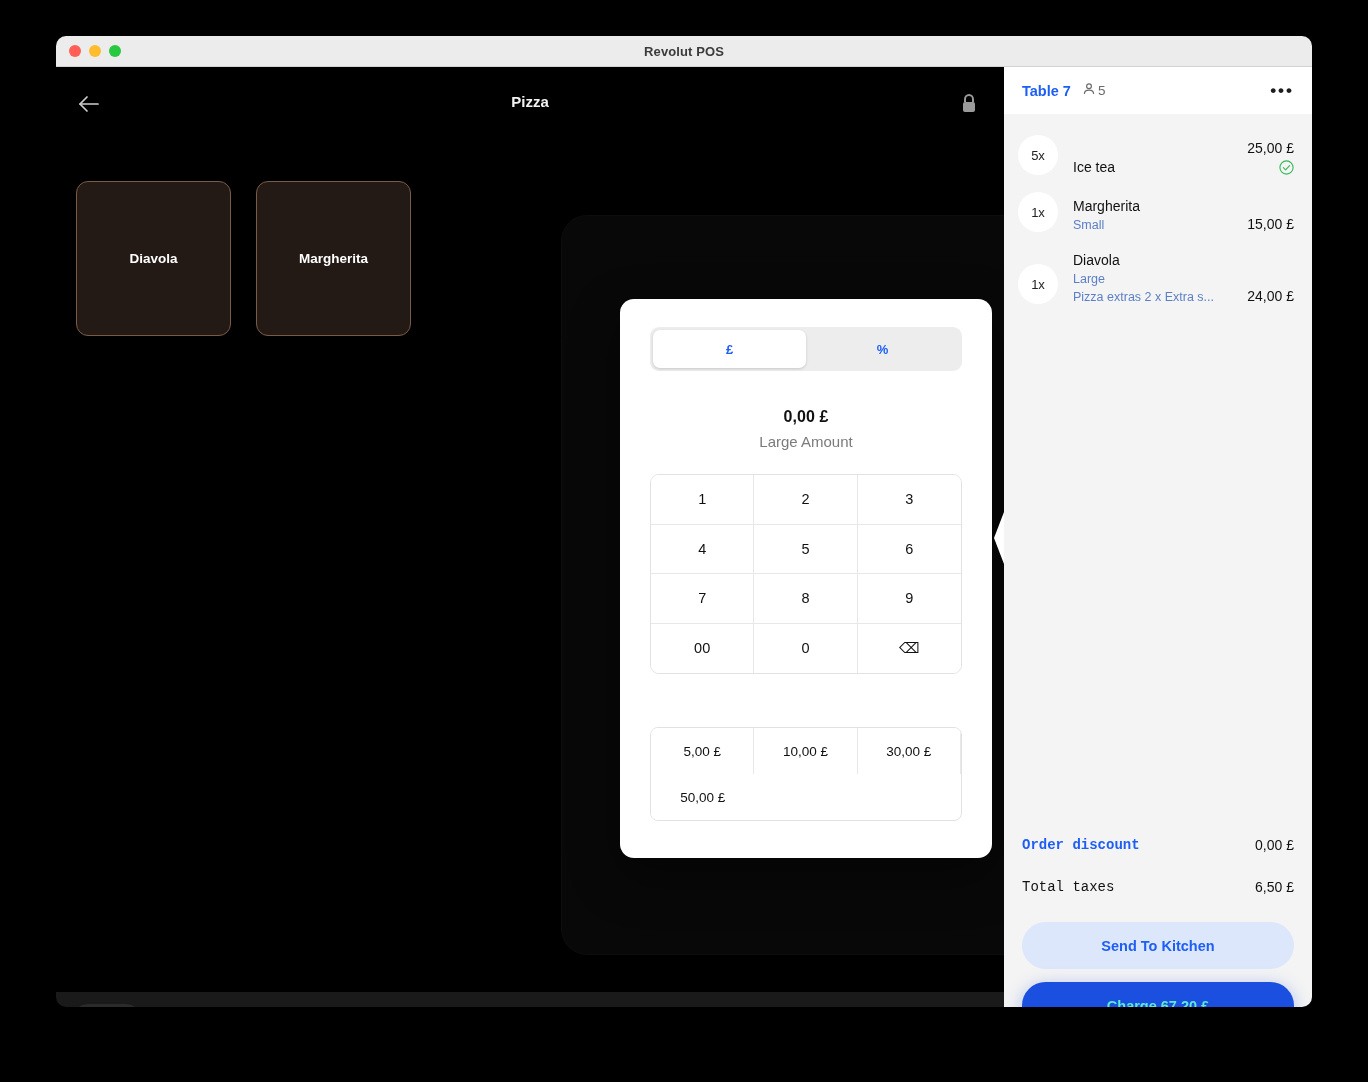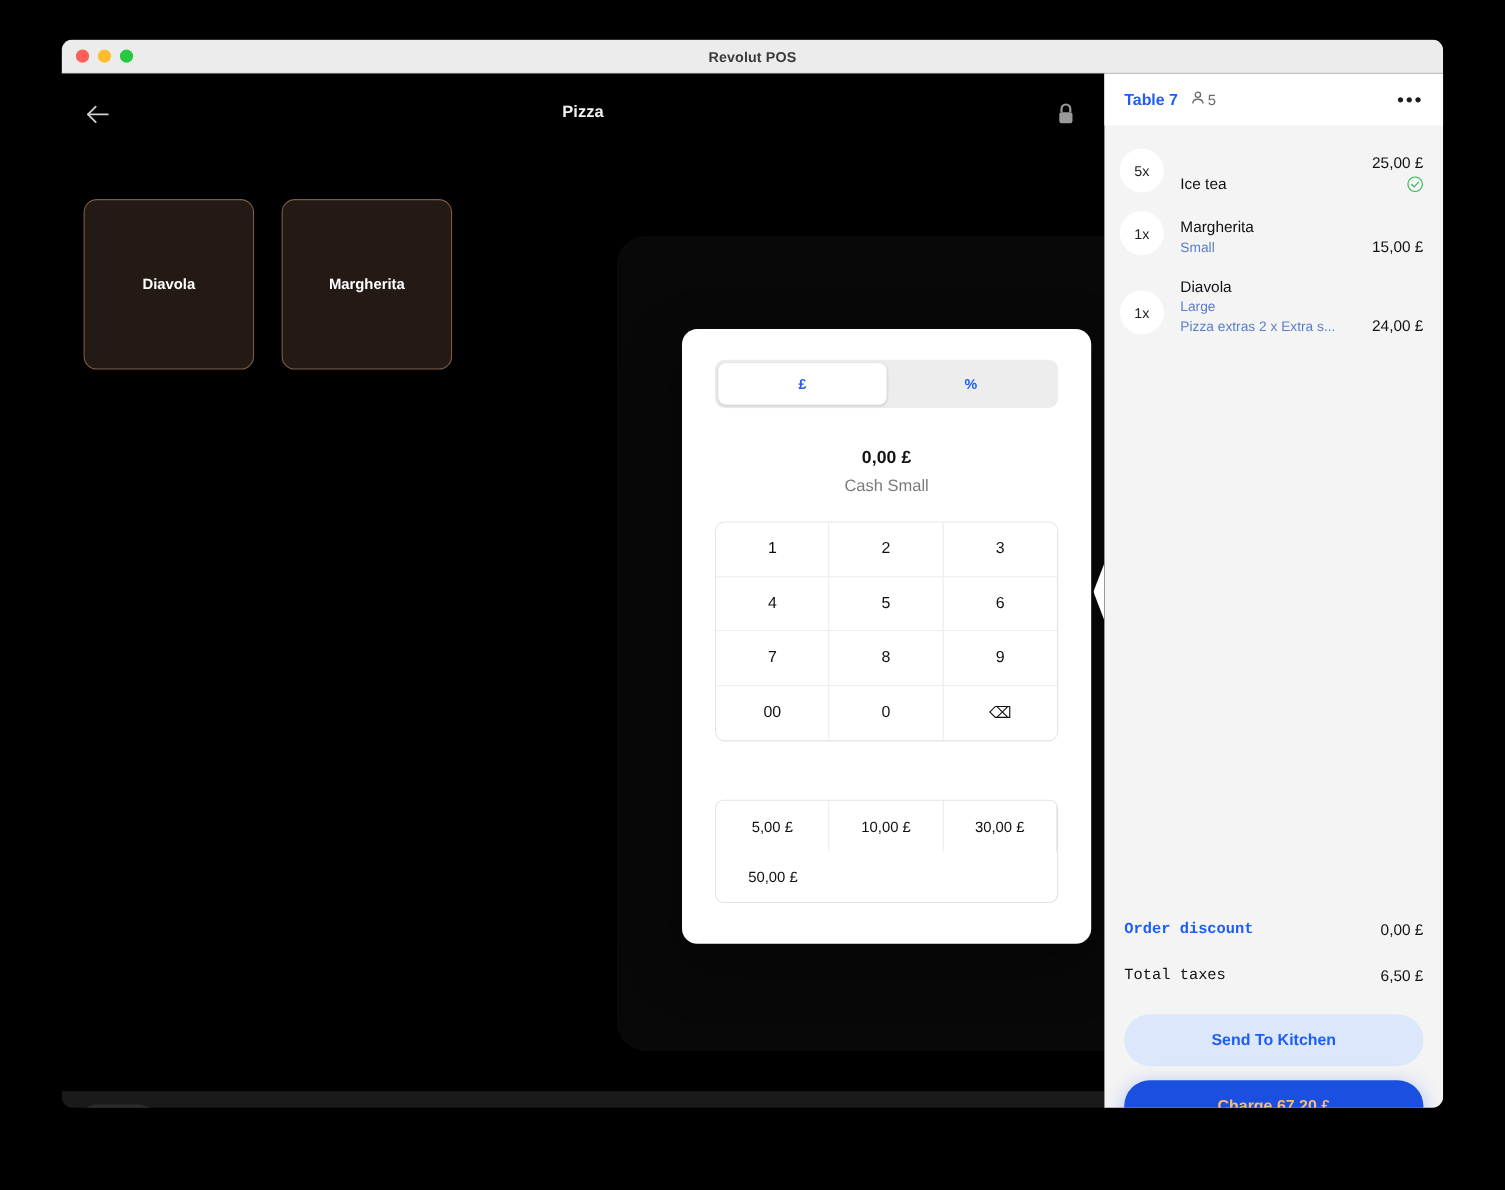--- a/index.html
+++ b/index.html
@@ -268,21 +268,21 @@
     background: #dde7fb;
     color: #1d5ef5;
     border-radius: 24px;
     display: flex; align-items: center; justify-content: center;
     font-size: 14.5px; font-weight: 700;
   }
   .charge-btn {
     margin-top: 13px;
     height: 47px;
     background: #1a4fe0;
-    color: #fdba74;
+    color: #5eead4;
     border-radius: 24px;
     display: flex; align-items: center; justify-content: center;
     font-size: 14.5px; font-weight: 700;
     box-shadow: 0 4px 18px rgba(26,79,224,.35);
   }
 </style>
 </head>
 <body>
 
 <div class="window">
@@ -333,21 +333,21 @@
           <div class="seg active">
             <span>£</span>
           </div>
           <div class="seg">
             <span>%</span>
           </div>
         </div>
 
         <div class="amount-wrap">
           <div class="amount-value">0,00 £</div>
-          <div class="amount-label">Cash Small</div>
+          <div class="amount-label">Large Amount</div>
         </div>
 
         <div class="keypad">
           <div class="key">1</div>
           <div class="key">2</div>
           <div class="key">3</div>
           <div class="key">4</div>
           <div class="key">5</div>
           <div class="key">6</div>
           <div class="key">7</div>

